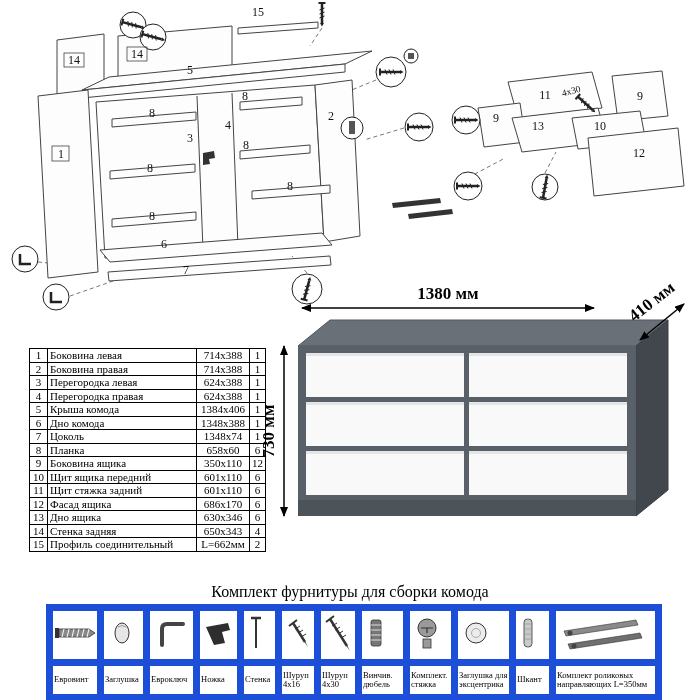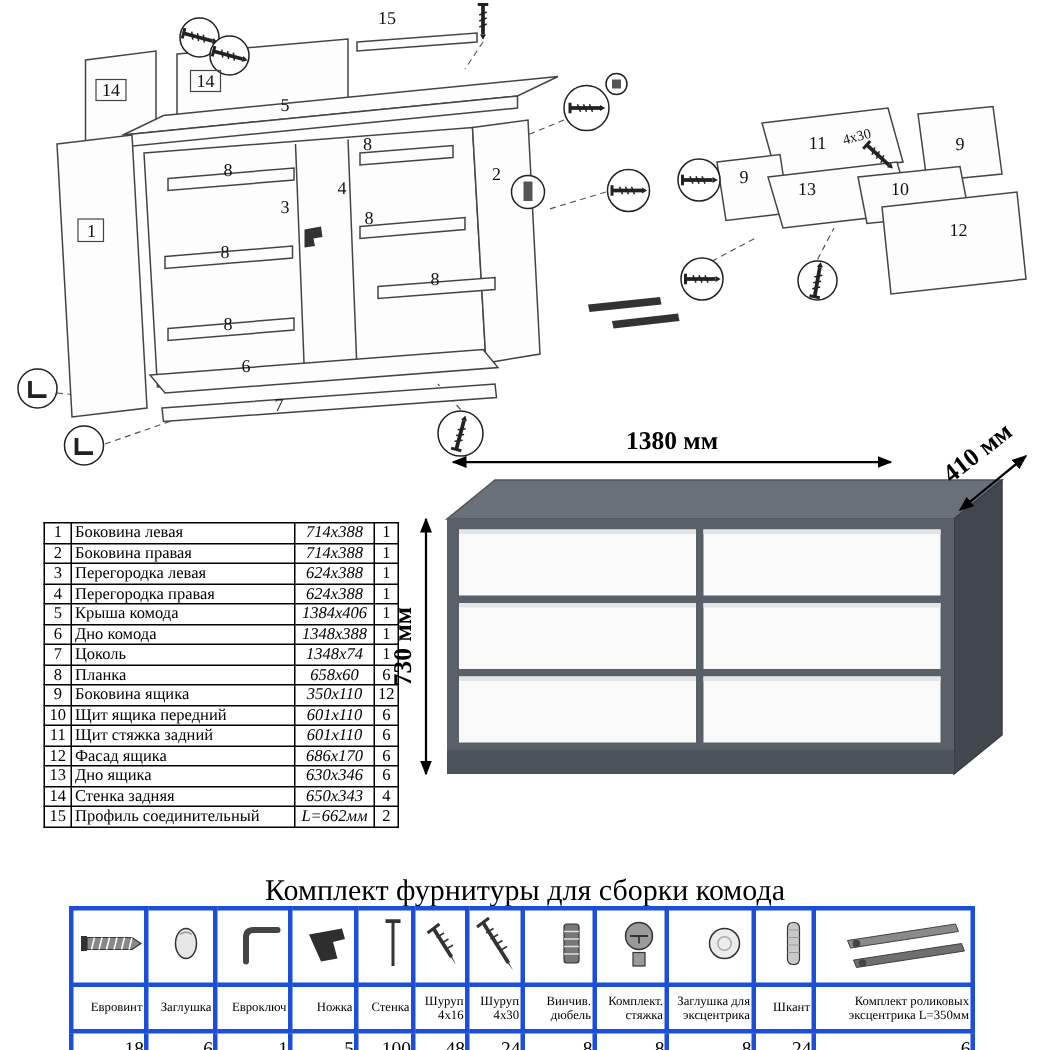--- a/index.html
+++ b/index.html
@@ -4,27 +4,27 @@
 <style>
   html,body{margin:0;padding:0;}
   body{width:700px;height:700px;background:#fff;position:relative;overflow:hidden;
        font-family:"Liberation Serif","DejaVu Serif",serif;color:#000;}
   .diagram-area{position:absolute;left:0;top:0;width:700px;height:332px;}
   .lbl{font-family:"Liberation Serif","DejaVu Serif",serif;font-size:12px;fill:#111;}
   .lbl-small{font-size:9.5px;}
   .parts-table{position:absolute;left:29px;top:348px;border-collapse:collapse;font-size:11px;}
   .parts-table td{border:1px solid #000;height:12.5px;line-height:12px;padding:0 2px;white-space:nowrap;overflow:hidden;}
   .t-num,.t-qty{text-align:center;padding:0 1px;}
-  .t-size{text-align:center;font-style:italic;}
+  .t-size{text-align:center;}
   .c-num{width:18px;}.c-name{width:149px;}.c-size{width:53px;}.c-qty{width:16px;}
   .render-area{position:absolute;left:262px;top:276px;width:438px;height:280px;}
   .dim-text{font-size:17px;font-weight:bold;fill:#000;}
-  .hw-title{position:absolute;left:0;top:583px;width:700px;text-align:center;font-size:20px;}
+  .hw-title{position:absolute;left:0;top:583px;width:700px;text-align:center;font-size:16px;}
   .hardware-table{position:absolute;left:46px;top:604px;border-collapse:collapse;table-layout:fixed;}
-  .hardware-table td{border:3px solid #1d4ed8;text-align:right;vertical-align:middle;padding:0;}
+  .hardware-table td{border:7px solid #1d4ed8;text-align:left;vertical-align:middle;padding:0;}
   .hw-icons td{height:48px;}
   .hw-names td{height:26px;font-size:8.5px;line-height:1.1;padding:1px;}
   .hw-qtys td{height:19px;font-size:13px;}
 </style>
 </head>
 <body>
 
 <div class="diagram-area">
 <svg width="700" height="332" viewBox="0 0 700 332">
   <defs>
@@ -420,21 +420,21 @@
     <td>Заглушка</td>
     <td>Евроключ</td>
     <td>Ножка</td>
     <td>Стенка</td>
     <td>Шуруп 4х16</td>
     <td>Шуруп 4х30</td>
     <td>Винчив. дюбель</td>
     <td>Комплект. стяжка</td>
     <td>Заглушка для эксцентрика</td>
     <td>Шкант</td>
-    <td>Комплект роликовых эксцентрика L=350мм</td>
+    <td>Комплект роликовых направляющих L=350мм</td>
   </tr>
   <tr class="hw-qtys">
     <td>18</td>
     <td>6</td>
     <td>1</td>
     <td>5</td>
     <td>100</td>
     <td>48</td>
     <td>24</td>
     <td>8</td>

